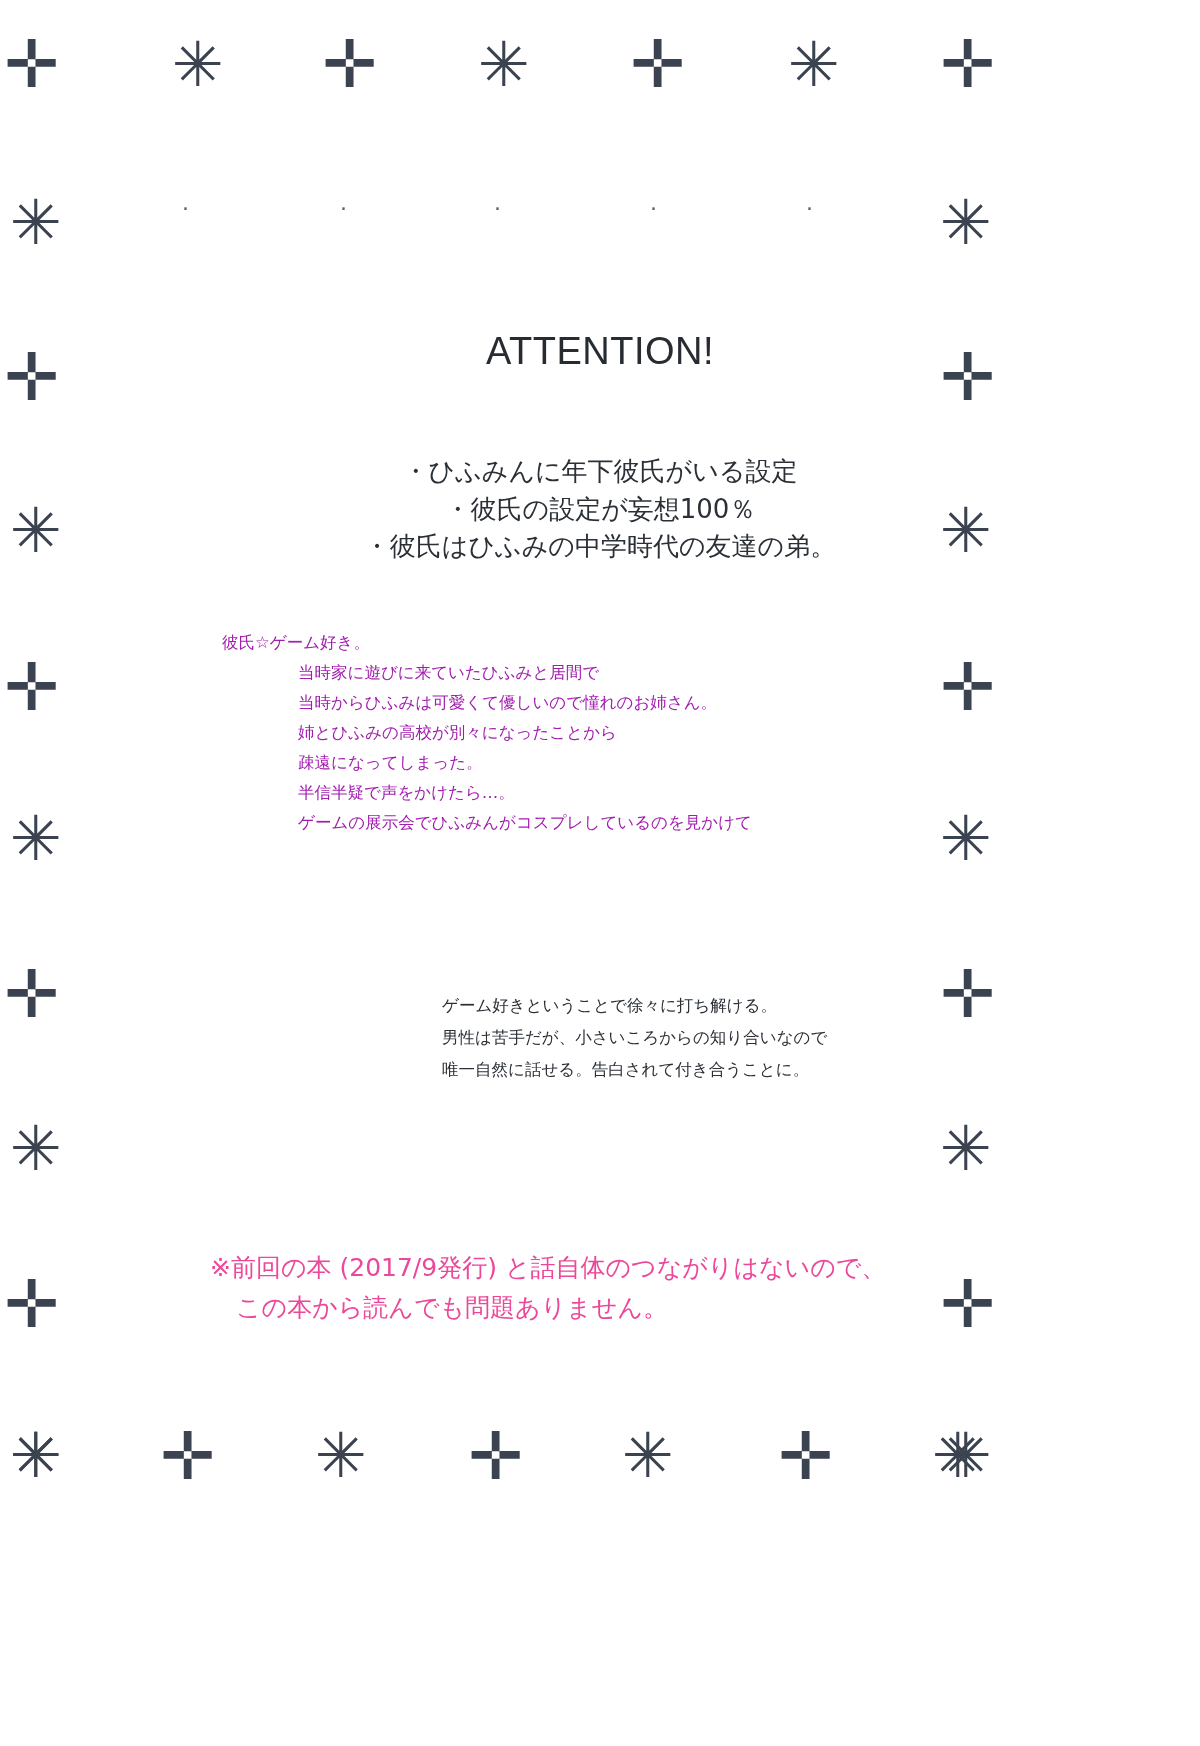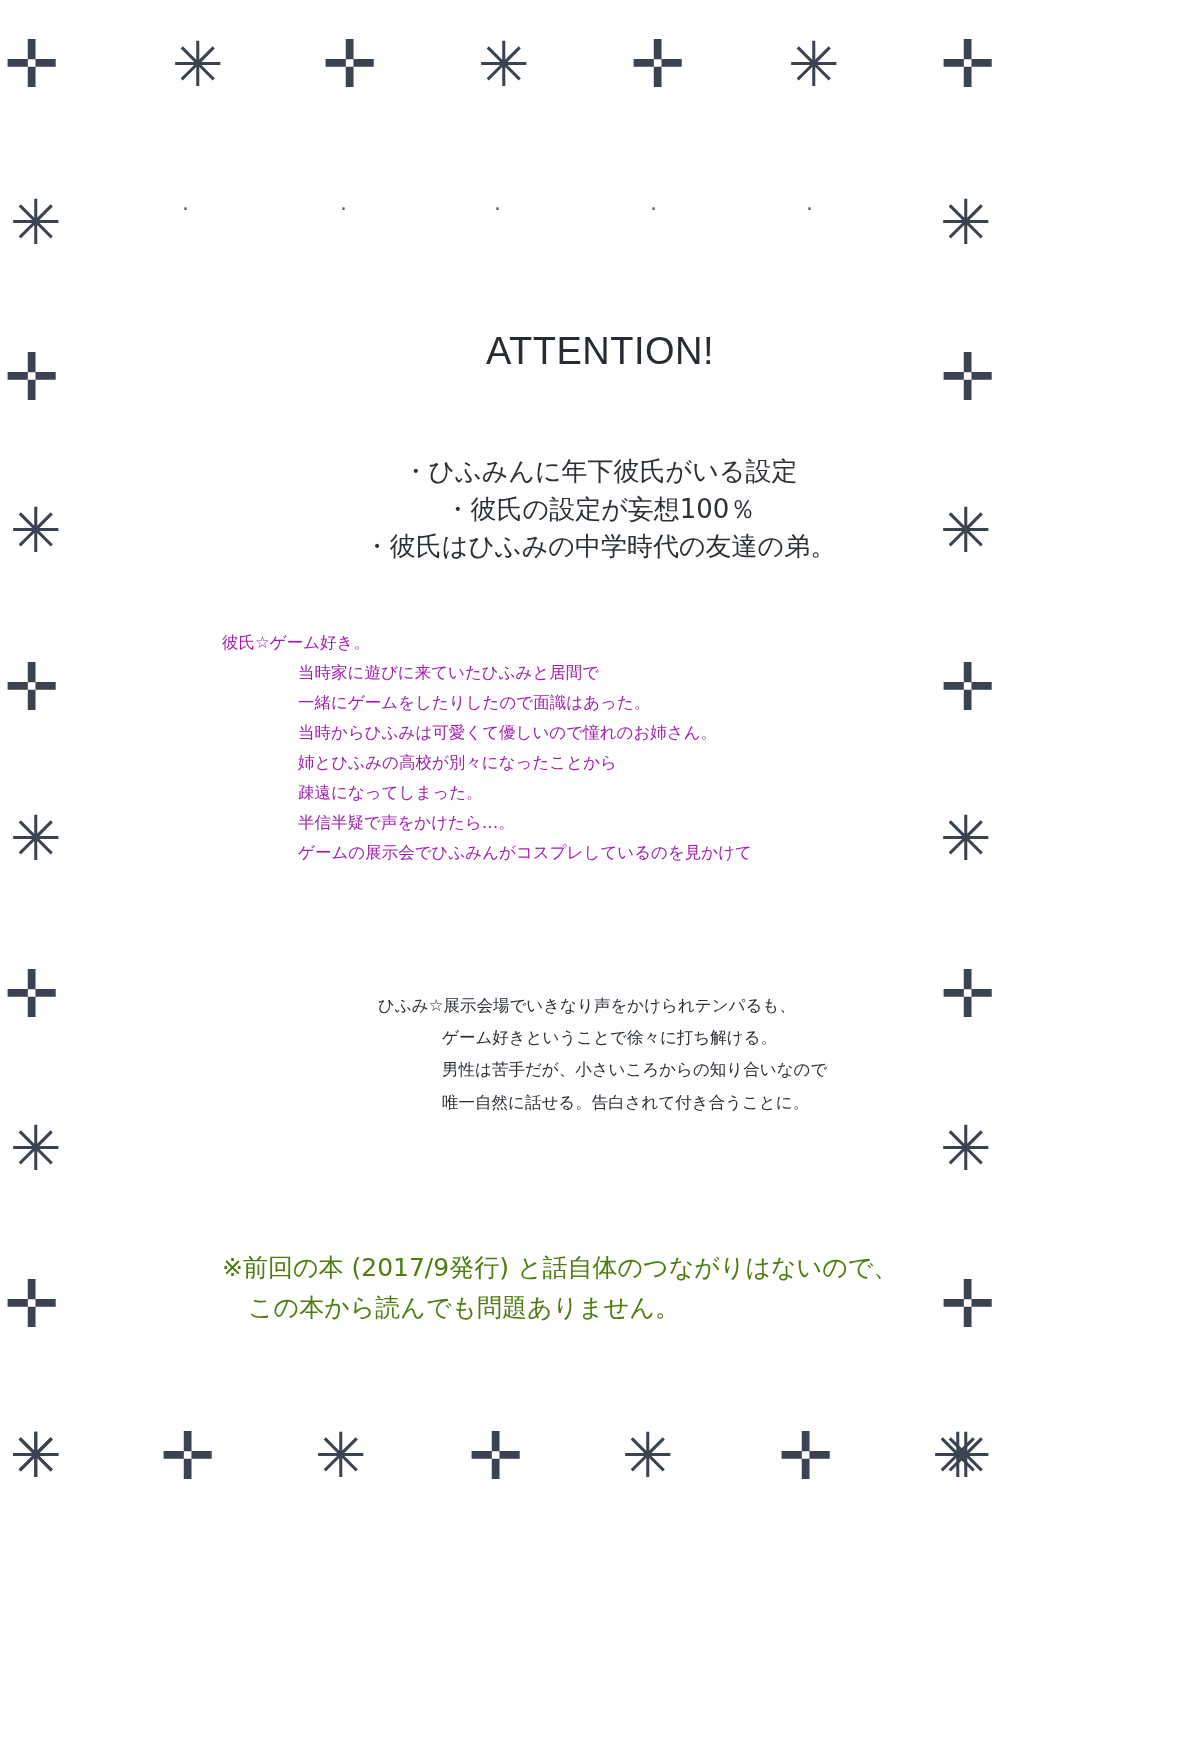--- a/index.html
+++ b/index.html
@@ -97,24 +97,24 @@
     line-height: 1.95;
     color: #2b3037;
     font-family: "DejaVu Sans", sans-serif;
   }
   .block-hifumi .first { margin-left: 0; }
   .block-hifumi .rest { margin-left: 64px; }
 
   .note {
     position: absolute;
     top: 1248px;
-    left: 222px;
+    left: 210px;
     font-size: 25px;
     line-height: 1.6;
-    color: #4d7c0f;
+    color: #ec4899;
     font-family: "DejaVu Sans", sans-serif;
   }
   .note .line2 { margin-left: 26px; }
 </style>
 </head>
 <body>
 
 <div class="page">
 
   <div class="ornament-layer">
@@ -168,30 +168,28 @@
 
     <div class="bullets">
       <div>・ひふみんに年下彼氏がいる設定</div>
       <div>・彼氏の設定が妄想100％</div>
       <div>・彼氏はひふみの中学時代の友達の弟。</div>
     </div>
 
     <div class="block-boyfriend">
       <div class="first">彼氏☆ゲーム好き。</div>
       <div class="rest">当時家に遊びに来ていたひふみと居間で</div>
-      <div class="rest">一緒にゲームをしたりしたので面識はあった。</div>
       <div class="rest">当時からひふみは可愛くて優しいので憧れのお姉さん。</div>
       <div class="rest">姉とひふみの高校が別々になったことから</div>
       <div class="rest">疎遠になってしまった。</div>
       <div class="rest">半信半疑で声をかけたら…。</div>
       <div class="rest">ゲームの展示会でひふみんがコスプレしているのを見かけて</div>
     </div>
 
     <div class="block-hifumi">
-      <div class="first">ひふみ☆展示会場でいきなり声をかけられテンパるも、</div>
       <div class="rest">ゲーム好きということで徐々に打ち解ける。</div>
       <div class="rest">男性は苦手だが、小さいころからの知り合いなので</div>
       <div class="rest">唯一自然に話せる。告白されて付き合うことに。</div>
     </div>
 
     <div class="note">
       <div class="line1">※前回の本 (2017/9発行) と話自体のつながりはないので、</div>
       <div class="line2">この本から読んでも問題ありません。</div>
     </div>
 

